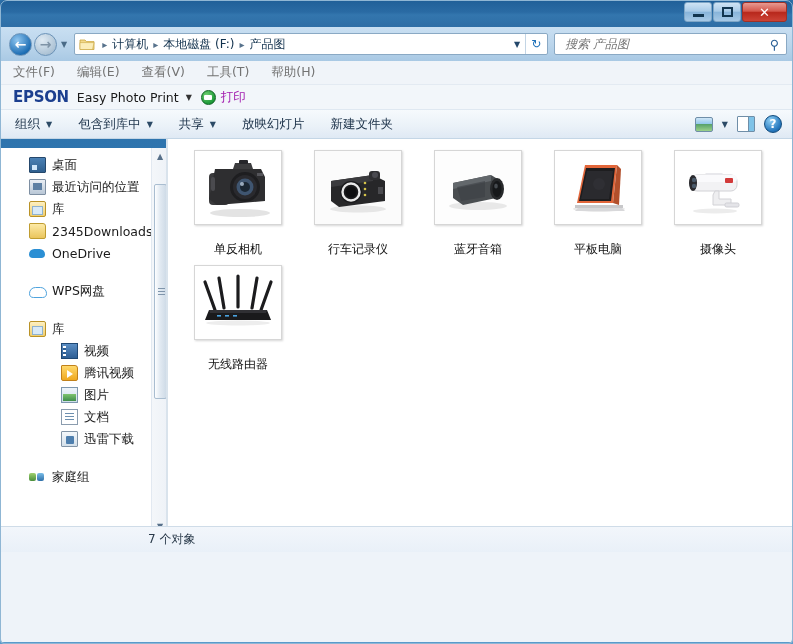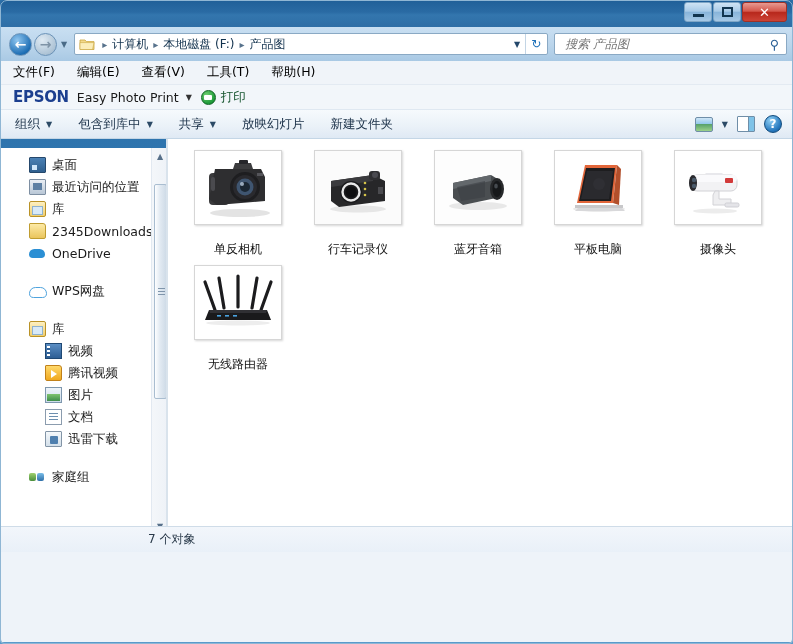--- a/index.html
+++ b/index.html
@@ -120,40 +120,40 @@
   }
   #search-icon { position: absolute; right: 7px; top: 3px; color: #2a6096; font-size: 13px; }
 
   
   #menu-bar {
     position: absolute; left: 1px; top: 61px; width: 791px; height: 24px;
     background: #f0f4f9;
     display: flex; align-items: center; padding-left: 12px;
     border-bottom: 1px solid #e3eaf2;
   }
-  .menu-item { font-size: 12.5px; color: #000000; margin-right: 22px; cursor: default; }
+  .menu-item { font-size: 12.5px; color: #737373; margin-right: 22px; cursor: default; }
 
   
   #epson-bar {
     position: absolute; left: 1px; top: 85px; width: 791px; height: 25px;
     background: #f2f6fa;
     display: flex; align-items: center; padding-left: 12px;
     border-bottom: 1px solid #dfe8f1;
   }
   #epson-logo { font-size: 15px; font-weight: bold; color: #1c3f8f; letter-spacing: -.3px; }
   #epson-app-name { font-size: 12.5px; color: #1a1a1a; margin-left: 8px; }
   #epson-app-caret { font-size: 8px; color: #333; margin-left: 7px; }
   #epson-print-icon {
     width: 15px; height: 15px; border-radius: 50%; margin-left: 9px;
     background: radial-gradient(circle at 35% 30%, #6fce6f, #1e9b3a 70%, #14702a);
     border: 1px solid #0f6323;
     display: flex; align-items: center; justify-content: center;
   }
   #epson-print-icon i { display: block; width: 8px; height: 5px; background: #ffffff; border-radius: 1px; }
-  #epson-print-label { font-size: 12.5px; color: #14532d; margin-left: 5px; }
+  #epson-print-label { font-size: 12.5px; color: #a21caf; margin-left: 5px; }
 
   
   #command-bar {
     position: absolute; left: 1px; top: 110px; width: 791px; height: 29px;
     background: linear-gradient(180deg, #f6fafd 0%, #eaf1f8 60%, #dfe9f4 100%);
     border-bottom: 1px solid #c4d6e6;
     display: flex; align-items: center; padding-left: 14px;
   }
   .cmd-item { font-size: 12.5px; color: #1a3048; margin-right: 26px; cursor: default; display: flex; align-items: center; }
   .cmd-caret { font-size: 8px; margin-left: 6px; color: #2c4a66; }
@@ -182,21 +182,21 @@
     position: absolute; left: 1px; top: 148px; width: 166px; height: 387px;
     background: #ffffff; overflow: hidden;
   }
   #nav-pane-scroll { padding-top: 4px; }
   .nav-group { margin-top: 2px; }
   .nav-row {
     height: 22px; display: flex; align-items: center;
     padding-left: 28px; font-size: 12.5px; color: #1a1a1a;
     cursor: default; white-space: nowrap;
   }
-  .nav-row.indent { padding-left: 44px; }
+  .nav-row.indent { padding-left: 44px; margin-left: 16px; }
   .nav-row .ni { width: 17px; height: 16px; margin-right: 6px; flex: 0 0 17px; position: relative; }
   .nav-spacer { height: 14px; }
 
   
   .ico-desktop { background: linear-gradient(180deg,#4a81b5,#2f5f8e); border:1px solid #25486c; border-radius:1px; }
   .ico-desktop::after { content:''; position:absolute; left:2px; bottom:2px; width:5px; height:5px; background:#cfe6fa; }
   .ico-recent { background: linear-gradient(180deg,#e9eef4,#b9c7d6); border:1px solid #7e8fa2; border-radius:1px; }
   .ico-recent::after { content:''; position:absolute; left:3px; top:3px; width:9px; height:7px; background:#5d7fa3; }
   .ico-library { background: linear-gradient(180deg,#fdf0c2,#f2cf6e); border:1px solid #b99227; border-radius:2px; }
   .ico-library::after { content:''; position:absolute; left:2px; top:4px; right:2px; height:7px; background:#d8e9f7; border:1px solid #8fb2cf; }

